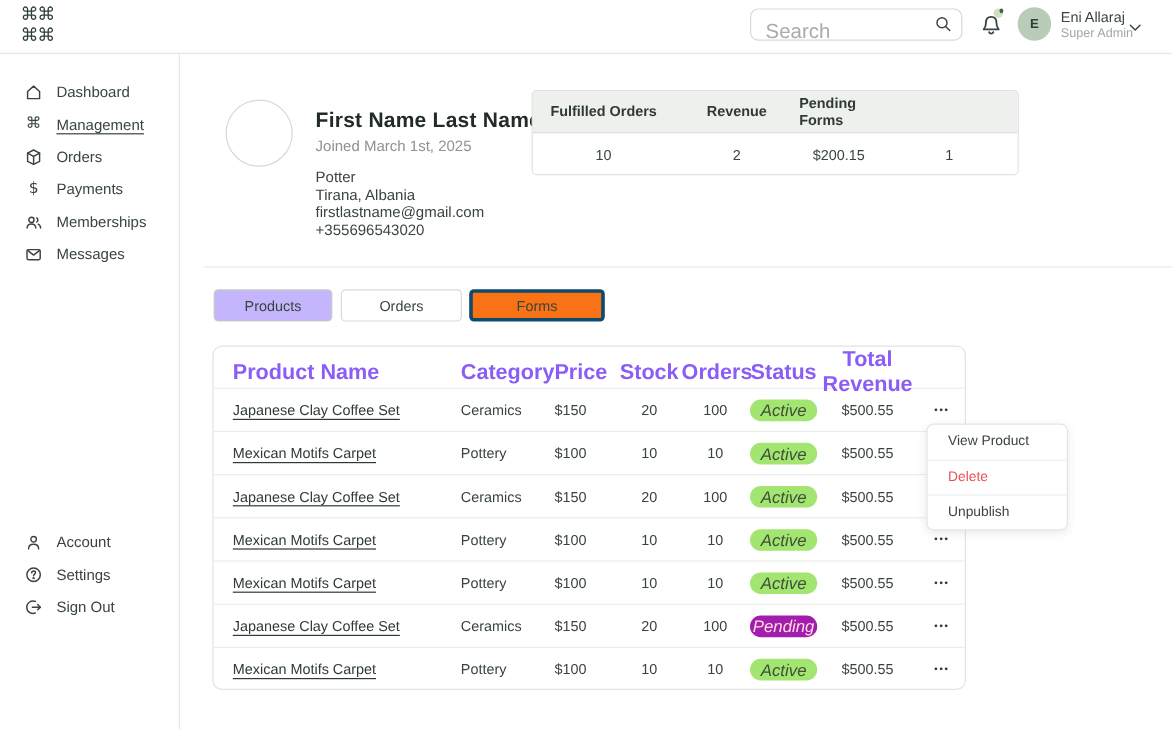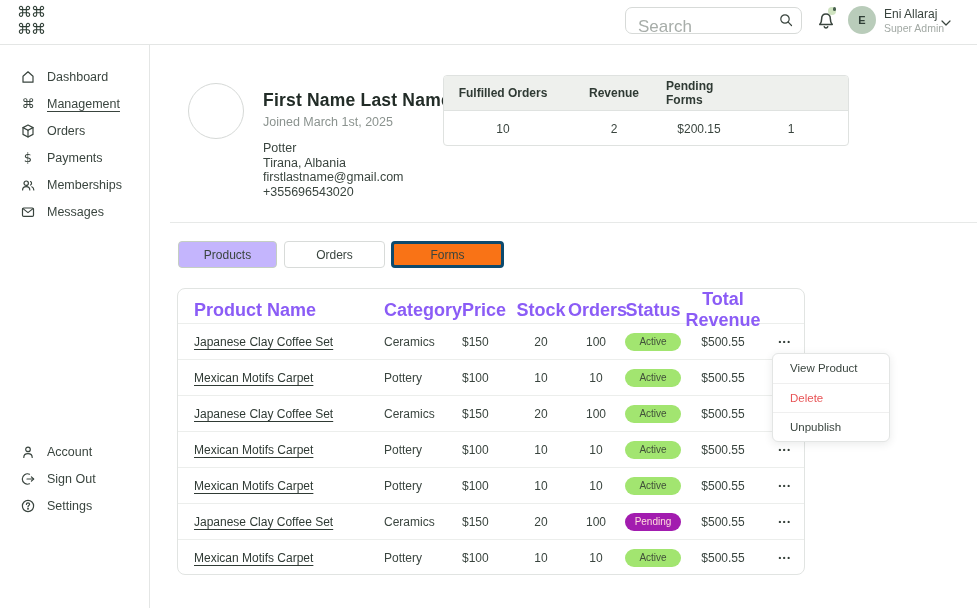--- a/index.html
+++ b/index.html
@@ -85,21 +85,21 @@
   .thead { height:34px; }
   .thead .c { font-size:18px; font-weight:700; color:#8b5cf6; }
   .trow { height:36px; border-top:1px solid #eceeec; }
   .c { font-size:12px; color:#39443e; }
   .c.pad16 { padding-left:16px; }
   .c.pad10 { padding-left:10px; }
   .c.pad8 { padding-left:8px; }
   .c.center { text-align:center; }
   a.pname { color:#2f3a34; text-decoration:underline; text-underline-offset:3px; cursor:pointer; }
   .badge { display:inline-flex; align-items:center; justify-content:center;
-    min-width:56px; height:18px; border-radius:9px; font-size:10px; }
+    min-width:56px; height:18px; border-radius:9px; font-size:14px;font-style:italic; }
   .badge.active { background:#a2e570; color:#41503a; }
   .badge.pending { background:#a21caf; color:#ffdcdc; }
   .more-btn { background:none; border:none; cursor:pointer; font-size:8px; letter-spacing:1.5px;
     color:#2f3a34; font-weight:700; width:100%; text-align:center; padding:4px 0; }
 
   
   .menu { position:absolute; width:118px; background:#fff; border:1px solid #e3e5e4;
     border-radius:6px; box-shadow:0 2px 8px rgba(40,50,45,0.10); z-index:10; overflow:hidden; }
   .menu-product { left:772px; top:353px; }
   .menu-form { left:772px; top:567px; }
@@ -207,36 +207,36 @@
           <svg class="stroke" width="16" height="16" viewBox="0 0 16 16">
               <circle cx="8" cy="5.4" r="2.3"></circle>
               <path d="M3.8 13.4 C3.8 10.9 5.6 9.6 8 9.6 C10.4 9.6 12.2 10.9 12.2 13.4"></path>
             </svg>
         </span>
         <span class="nav-label">Account</span>
       </button>
       <button class="nav-item">
         <span class="nav-ico">
           <svg class="stroke" width="16" height="16" viewBox="0 0 16 16">
+              <circle cx="8" cy="8" r="5.6"></circle>
+              <path d="M6.4 6.4 C6.4 5.4 7.1 4.9 8 4.9 C8.9 4.9 9.6 5.5 9.6 6.3 C9.6 7.5 8 7.5 8 8.8"></path>
+              <circle cx="8" cy="10.8" r="0.4" fill="#39443e"></circle>
+            </svg>
+        </span>
+        <span class="nav-label">Settings</span>
+      </button>
+      <button class="nav-item">
+        <span class="nav-ico">
+          <svg class="stroke" width="16" height="16" viewBox="0 0 16 16">
               <path d="M9.5 3.2 A5.2 5.2 0 1 0 9.5 12.8"></path>
               <line x1="7" y1="8" x2="13.6" y2="8"></line>
               <polyline points="11.4,5.8 13.6,8 11.4,10.2"></polyline>
             </svg>
         </span>
         <span class="nav-label">Sign Out</span>
-      </button>
-      <button class="nav-item">
-        <span class="nav-ico">
-          <svg class="stroke" width="16" height="16" viewBox="0 0 16 16">
-              <circle cx="8" cy="8" r="5.6"></circle>
-              <path d="M6.4 6.4 C6.4 5.4 7.1 4.9 8 4.9 C8.9 4.9 9.6 5.5 9.6 6.3 C9.6 7.5 8 7.5 8 8.8"></path>
-              <circle cx="8" cy="10.8" r="0.4" fill="#39443e"></circle>
-            </svg>
-        </span>
-        <span class="nav-label">Settings</span>
       </button>
     </div>
   </div>
 
   <div class="profile-avatar"></div>
   <div class="profile-name">First Name Last Name</div>
   <div class="profile-joined">Joined March 1st, 2025</div>
   <div class="profile-details">
     <div>Potter</div>
     <div>Tirana, Albania</div>

